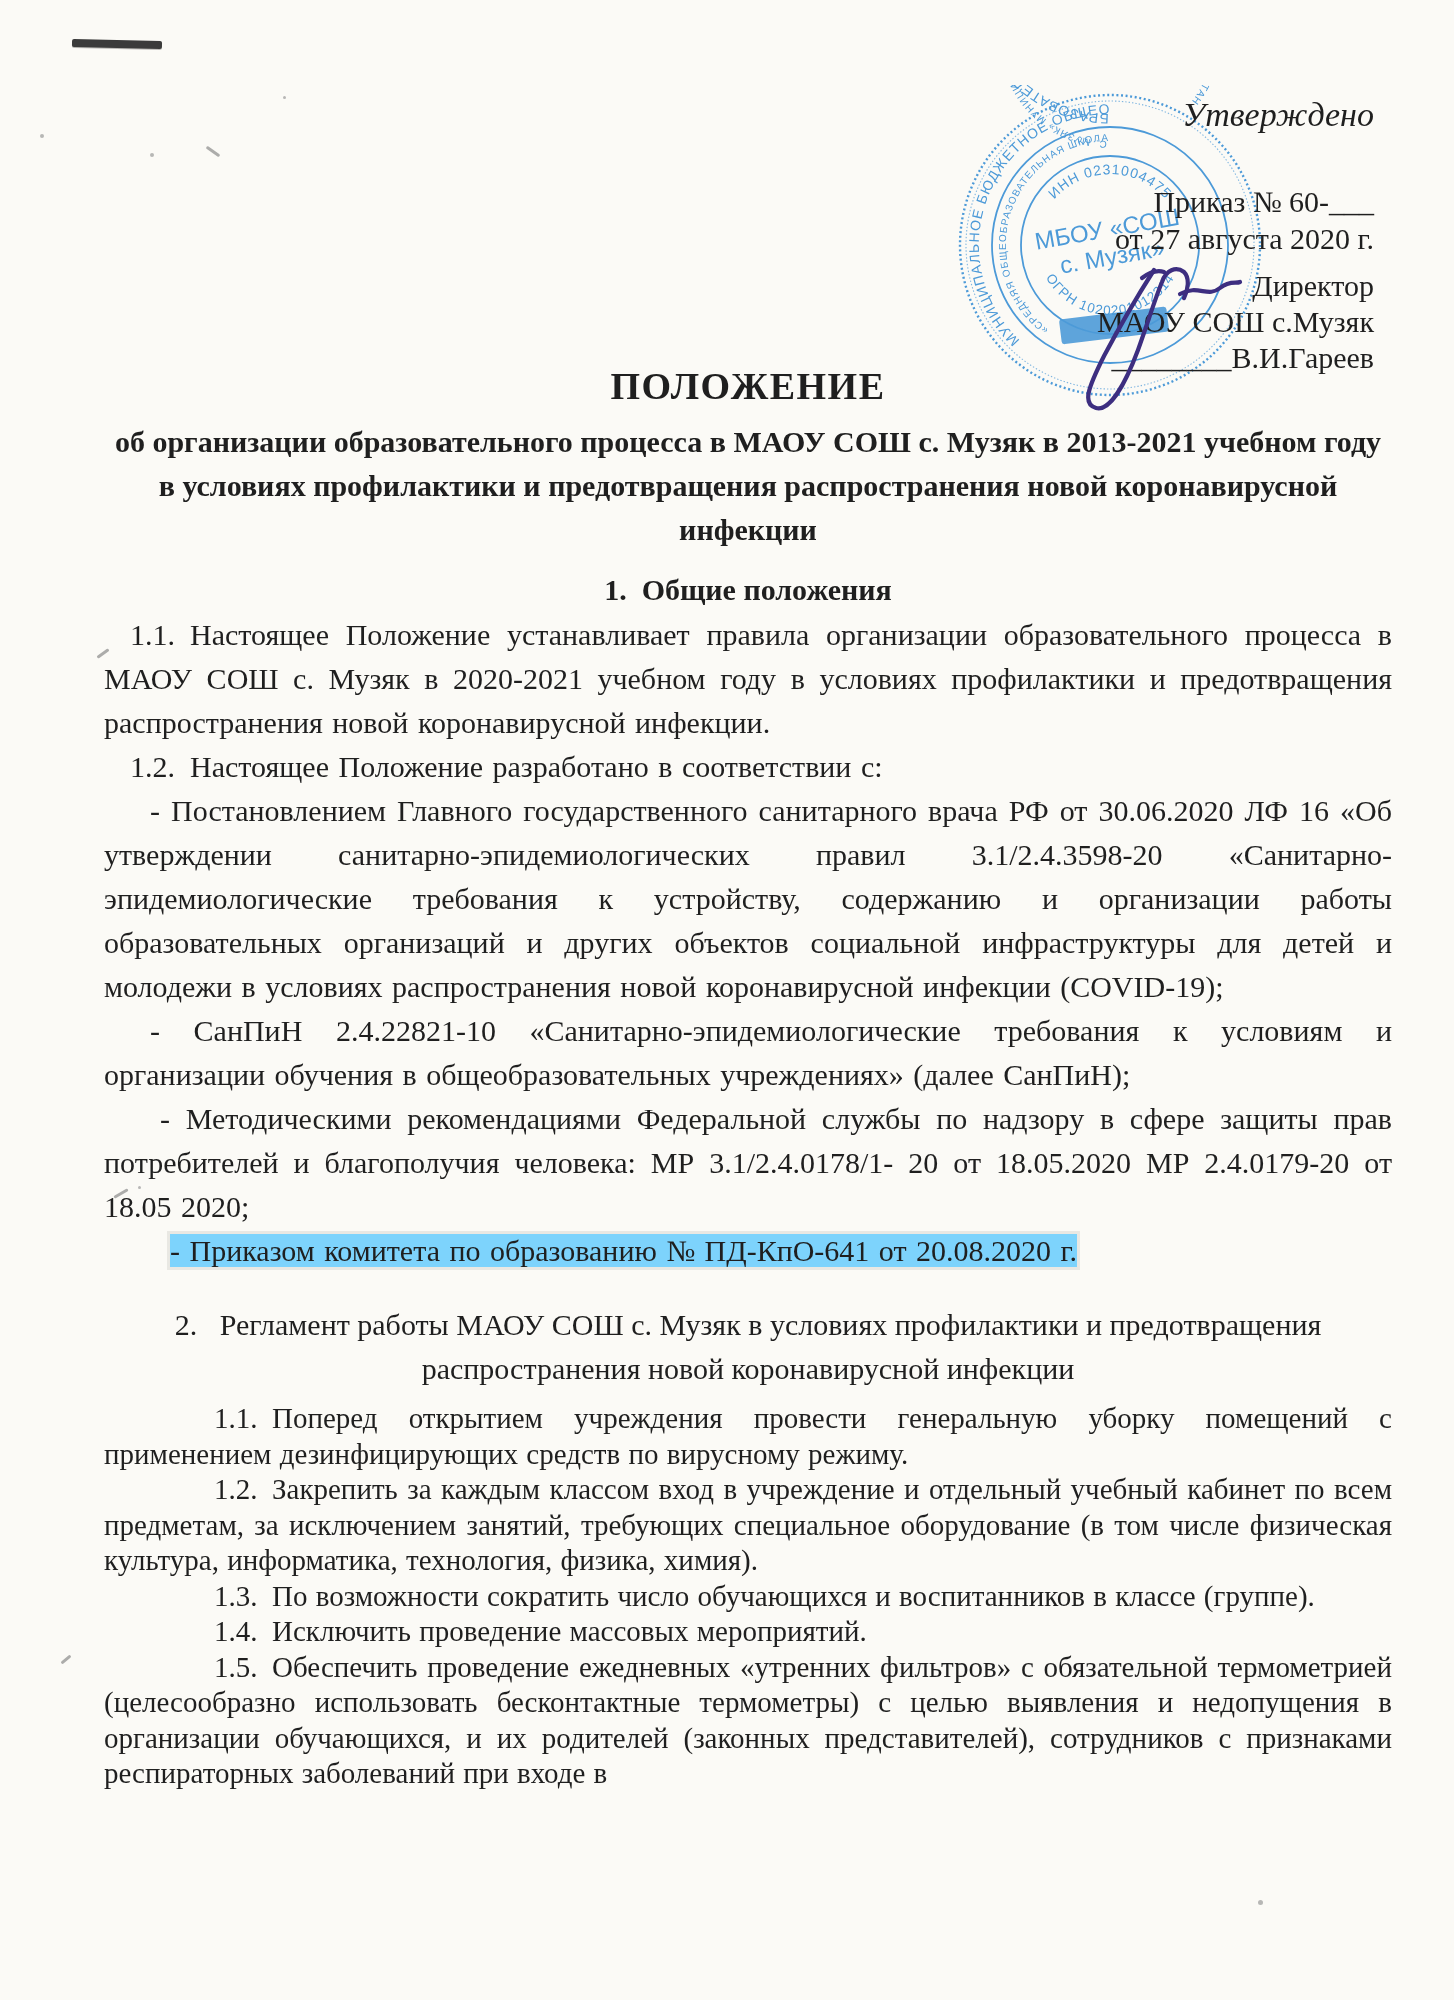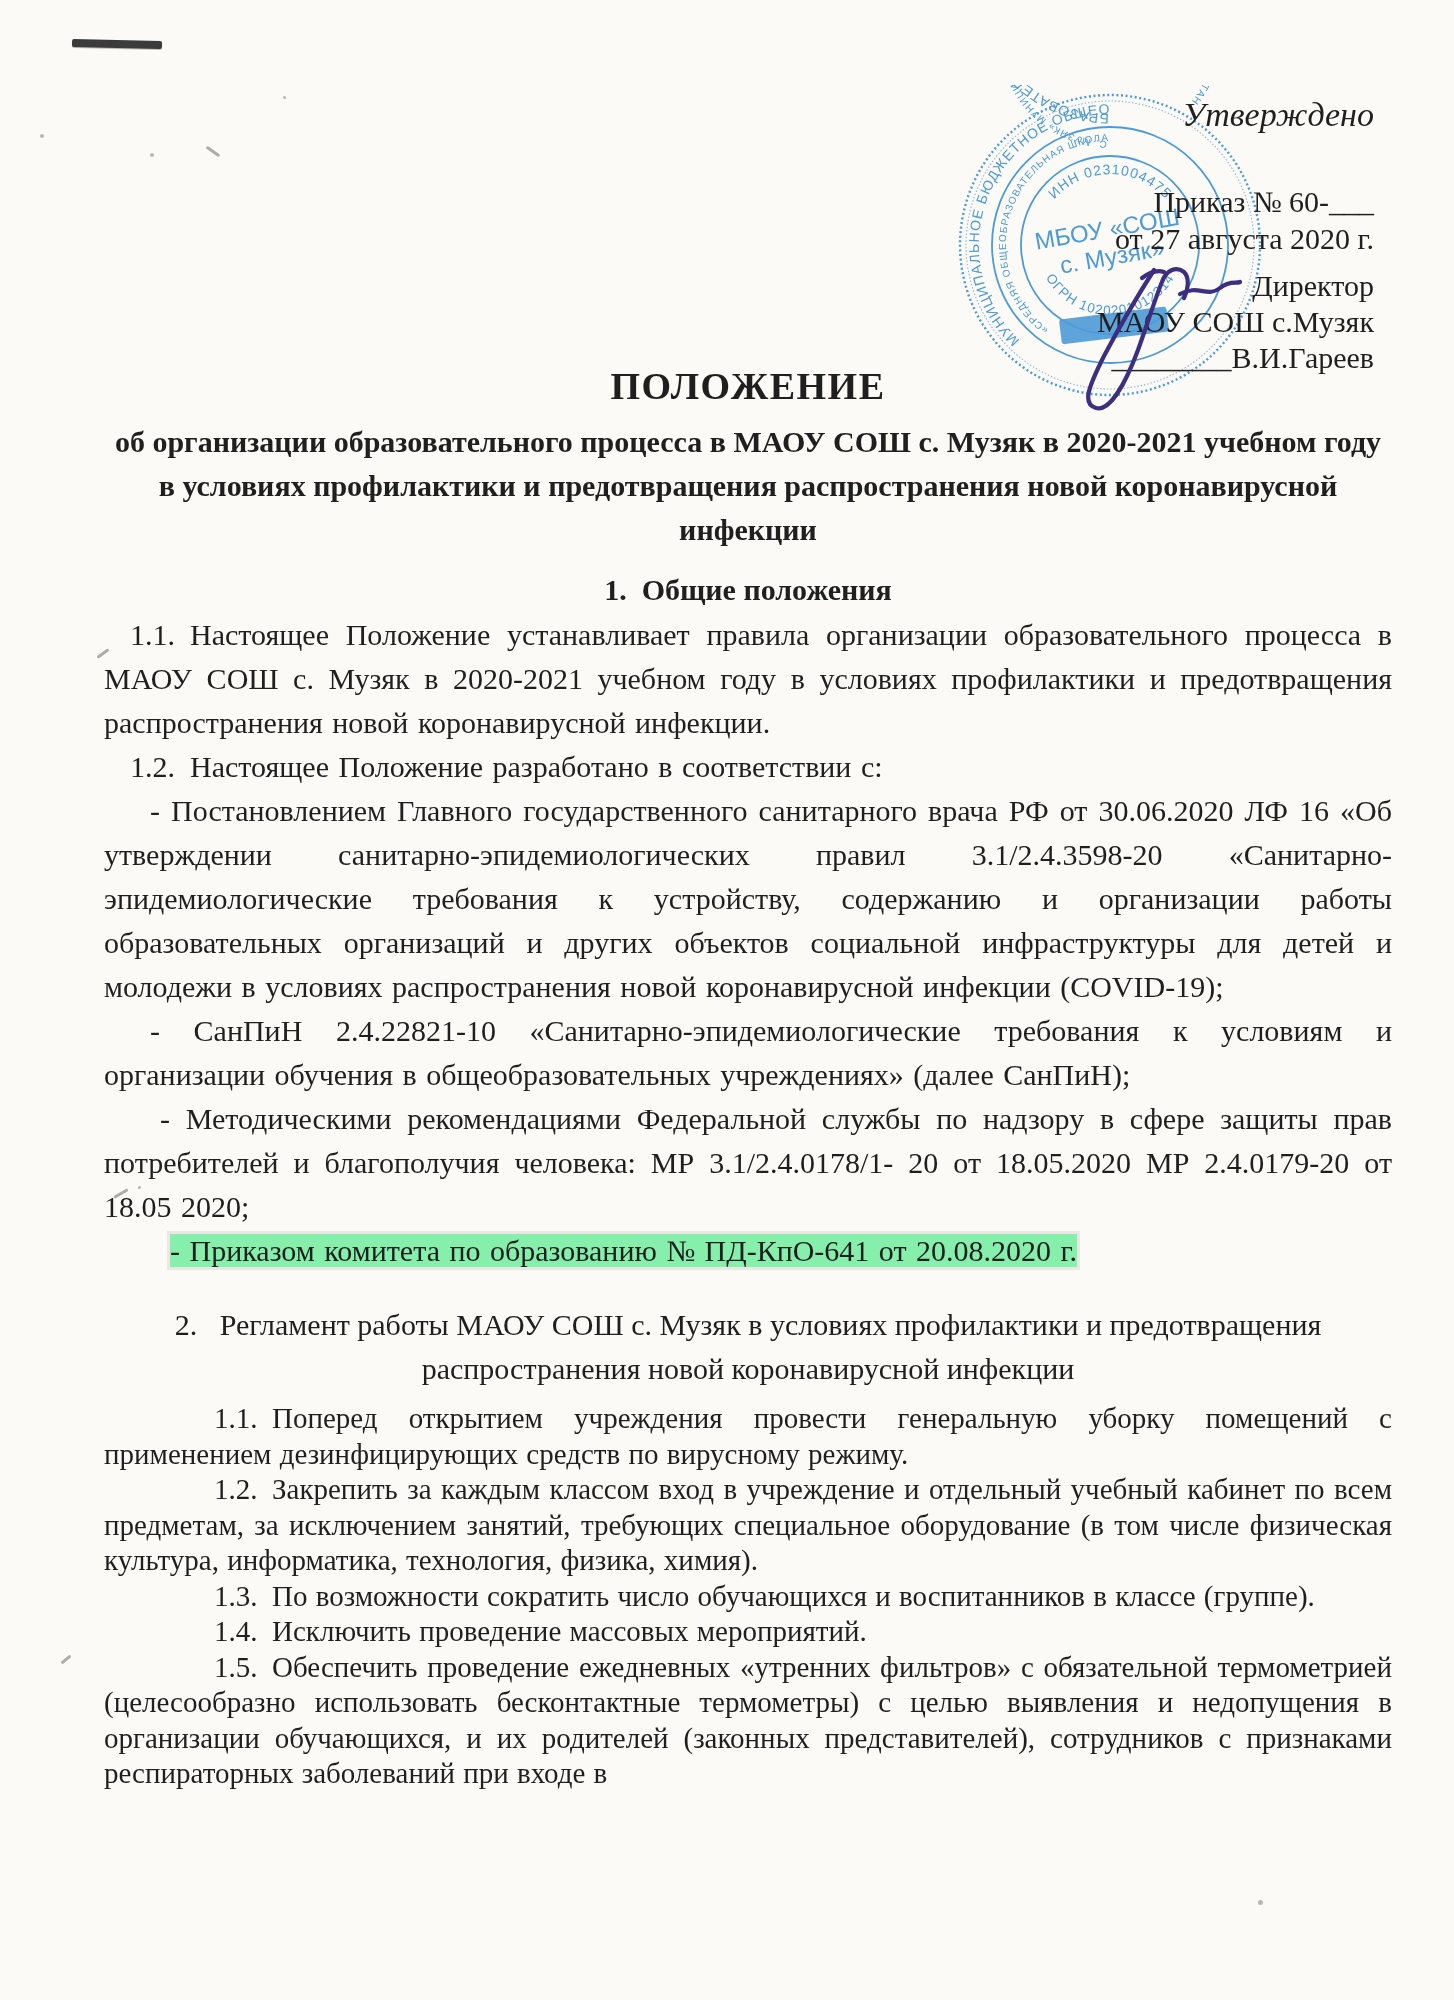--- a/index.html
+++ b/index.html
@@ -44,21 +44,21 @@
   .sec-heading { text-align:center; font-weight:bold; font-size:30px; line-height:43px; margin:16px 0 2px 0; }
   .sec2-heading { text-align:center; font-weight:normal; font-size:30px; line-height:44px;
                   margin:30px auto 10px auto; max-width:1160px; }
   .para { font-size:30px; line-height:44px; text-align:justify; margin:0; word-spacing:2px; }
   .para.s2 { font-size:29px; line-height:35.5px; word-spacing:1px; }
   .ind-sm { text-indent:26px; }
   .ind-md { text-indent:46px; }
   .ind-lg { text-indent:56px; }
   .ind-xl { text-indent:66px; }
   .ind-2x { text-indent:110px; }
-  .highlight { background:#86efac; box-shadow:0 0 0 3px #e9e8e3; }
+  .highlight { background:#7dd3fc; box-shadow:0 0 0 3px #e9e8e3; }
 </style>
 </head>
 <body>
 
 <div class="page">
 
   <div class="artifact artifact-bar"></div>
   <div class="mark" style="left:205px; top:150px; width:16px; transform:rotate(35deg);"></div>
   <div class="dot" style="left:150px; top:153px;"></div>
   <div class="dot" style="left:283px; top:96px; width:3px; height:3px;"></div>
@@ -113,21 +113,21 @@
     </div>
     <div class="director-block">
       <div>Директор</div>
       <div>МАОУ СОШ с.Музяк</div>
       <div>________В.И.Гареев</div>
     </div>
   </div>
 
   <div class="content">
     <h1 class="doc-title">ПОЛОЖЕНИЕ</h1>
-    <div class="doc-subtitle">об организации образовательного процесса в МАОУ СОШ с. Музяк в 2020-2021 учебном году в условиях профилактики и предотвращения распространения новой коронавирусной инфекции</div>
+    <div class="doc-subtitle">об организации образовательного процесса в МАОУ СОШ с. Музяк в 2013-2021 учебном году в условиях профилактики и предотвращения распространения новой коронавирусной инфекции</div>
 
     <div class="sec-heading">1. Общие положения</div>
     <p class="para ind-sm">1.1. Настоящее Положение устанавливает правила организации образовательного процесса в МАОУ СОШ с. Музяк в 2020-2021 учебном году в условиях профилактики и предотвращения распространения новой коронавирусной инфекции.</p>
     <p class="para ind-sm">1.2. Настоящее Положение разработано в соответствии с:</p>
     <p class="para ind-md">- Постановлением Главного государственного санитарного врача РФ от 30.06.2020 ЛФ 16 «Об утверждении санитарно-эпидемиологических правил 3.1/2.4.3598-20 «Санитарно-эпидемиологические требования к устройству, содержанию и организации работы образовательных организаций и других объектов социальной инфраструктуры для детей и молодежи в условиях распространения новой коронавирусной инфекции (COVID-19);</p>
     <p class="para ind-md">- СанПиН 2.4.22821-10 «Санитарно-эпидемиологические требования к условиям и организации обучения в общеобразовательных учреждениях» (далее СанПиН);</p>
     <p class="para ind-lg">- Методическими рекомендациями Федеральной службы по надзору в сфере защиты прав потребителей и благополучия человека: МР 3.1/2.4.0178/1- 20 от 18.05.2020 МР 2.4.0179-20 от 18.05 2020;</p>
     <p class="para ind-xl"><span class="highlight">- Приказом комитета по образованию № ПД-КпО-641 от 20.08.2020 г.</span></p>
 
     <div class="sec2-heading">2.  Регламент работы МАОУ СОШ с. Музяк в условиях профилактики и предотвращения распространения новой коронавирусной инфекции</div>

